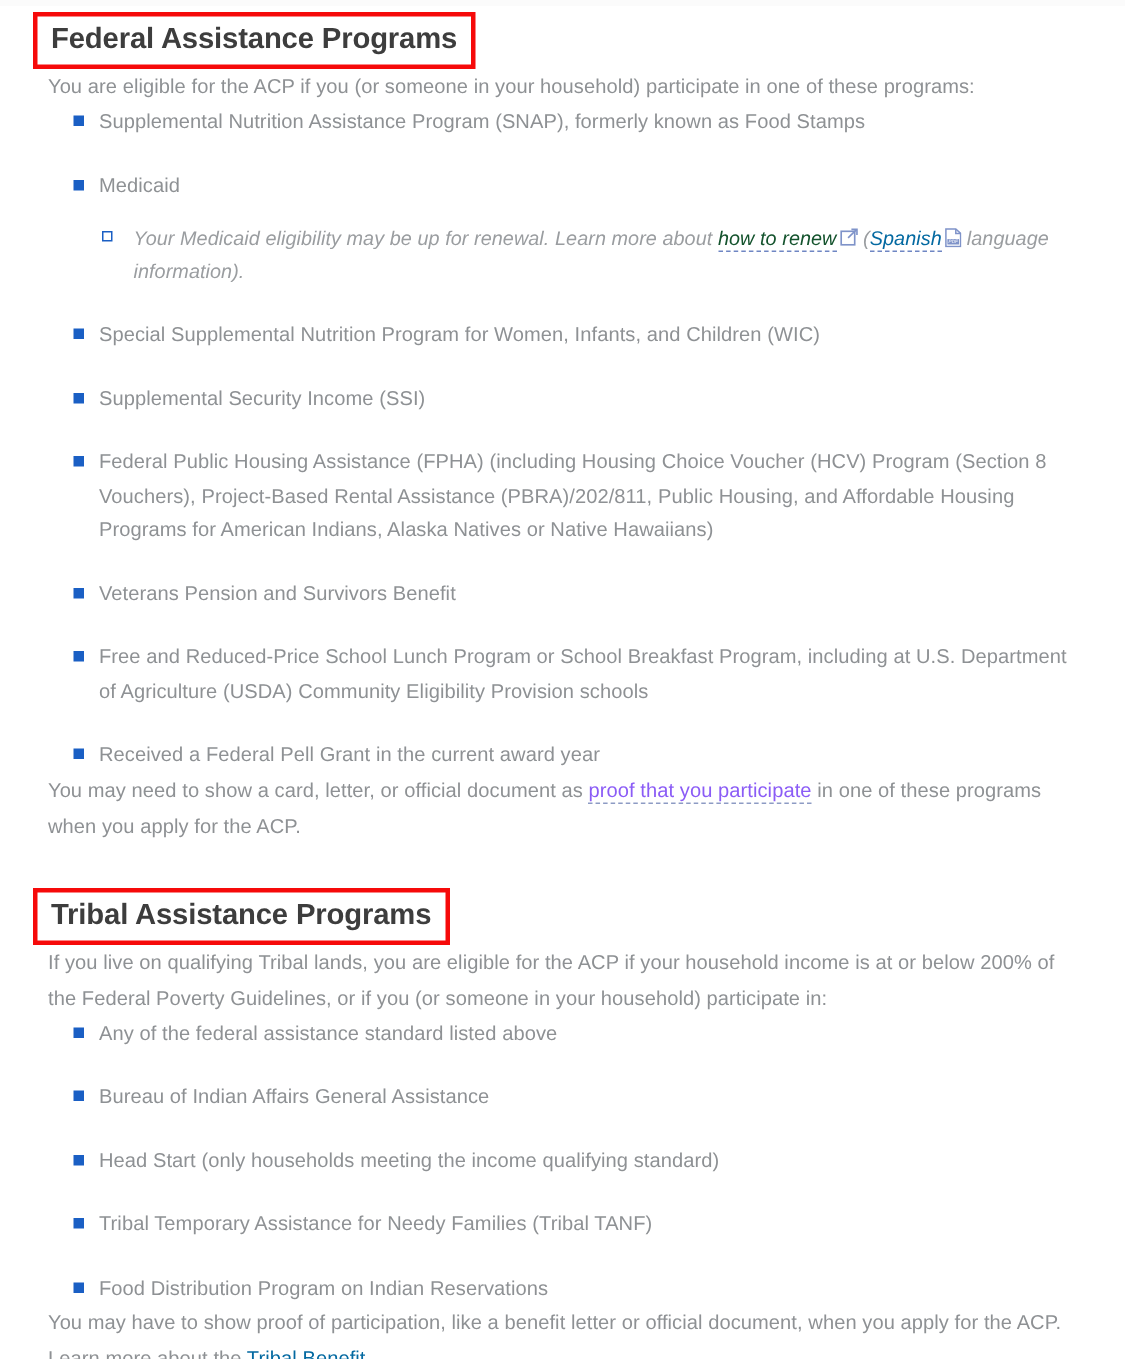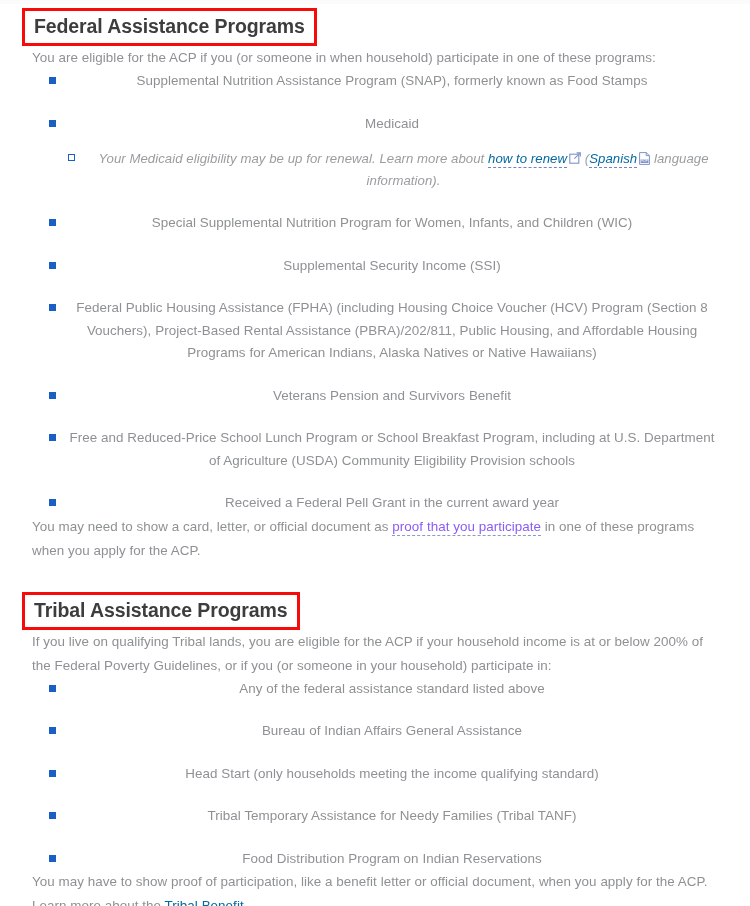--- a/index.html
+++ b/index.html
@@ -77,21 +77,20 @@
   .list-2 { margin-top: 16px; }
 
   ul.proglist > li.item {
     position: relative;
     padding-left: 34px;
     margin-bottom: 20px;
     color: #8e9194;
     font-size: 13.4px;
     line-height: 22.5px;
     letter-spacing: 0.05px;
-    text-align: center;
   }
   ul.proglist > li.item:last-child { margin-bottom: 0; }
 
   ul.proglist > li.item > .sq {
     position: absolute;
     left: 17px;
     top: 7px;
     width: 7px;
     height: 7px;
     background: #1a5fc4;
@@ -117,21 +116,21 @@
     left: 2px;
     top: 6px;
     width: 5px;
     height: 5px;
     border: 1.5px solid #1a5fc4;
     background: transparent;
   }
 
   
   a.dlink {
-    color: #0369a1;
+    color: #14532d;
     text-decoration: none;
     border-bottom: 1px dashed #6f86c3;
     padding-bottom: 1px;
   }
   a.dlink.solidish {
     color: #8b5cf6;
     border-bottom: 1px dashed #8d9bc4;
   }
   a.dlink.blue {
     color: #0369a1;
@@ -160,21 +159,21 @@
   <div class="topband"></div>
 
   <div class="content">
 
     <div class="h-block-1">
       <div class="heading-wrap">
         <h2 class="heading">Federal Assistance Programs</h2>
       </div>
     </div>
 
-    <p class="body p-intro-1">You are eligible for the ACP if you (or someone in when household) participate in one of these programs:</p>
+    <p class="body p-intro-1">You are eligible for the ACP if you (or someone in your household) participate in one of these programs:</p>
 
     <ul class="proglist list-1">
 
       <li class="item">
         <span class="sq"></span>
         <span>Supplemental Nutrition Assistance Program (SNAP), formerly known as Food Stamps</span>
       </li>
 
       <li class="item">
         <span class="sq"></span>

